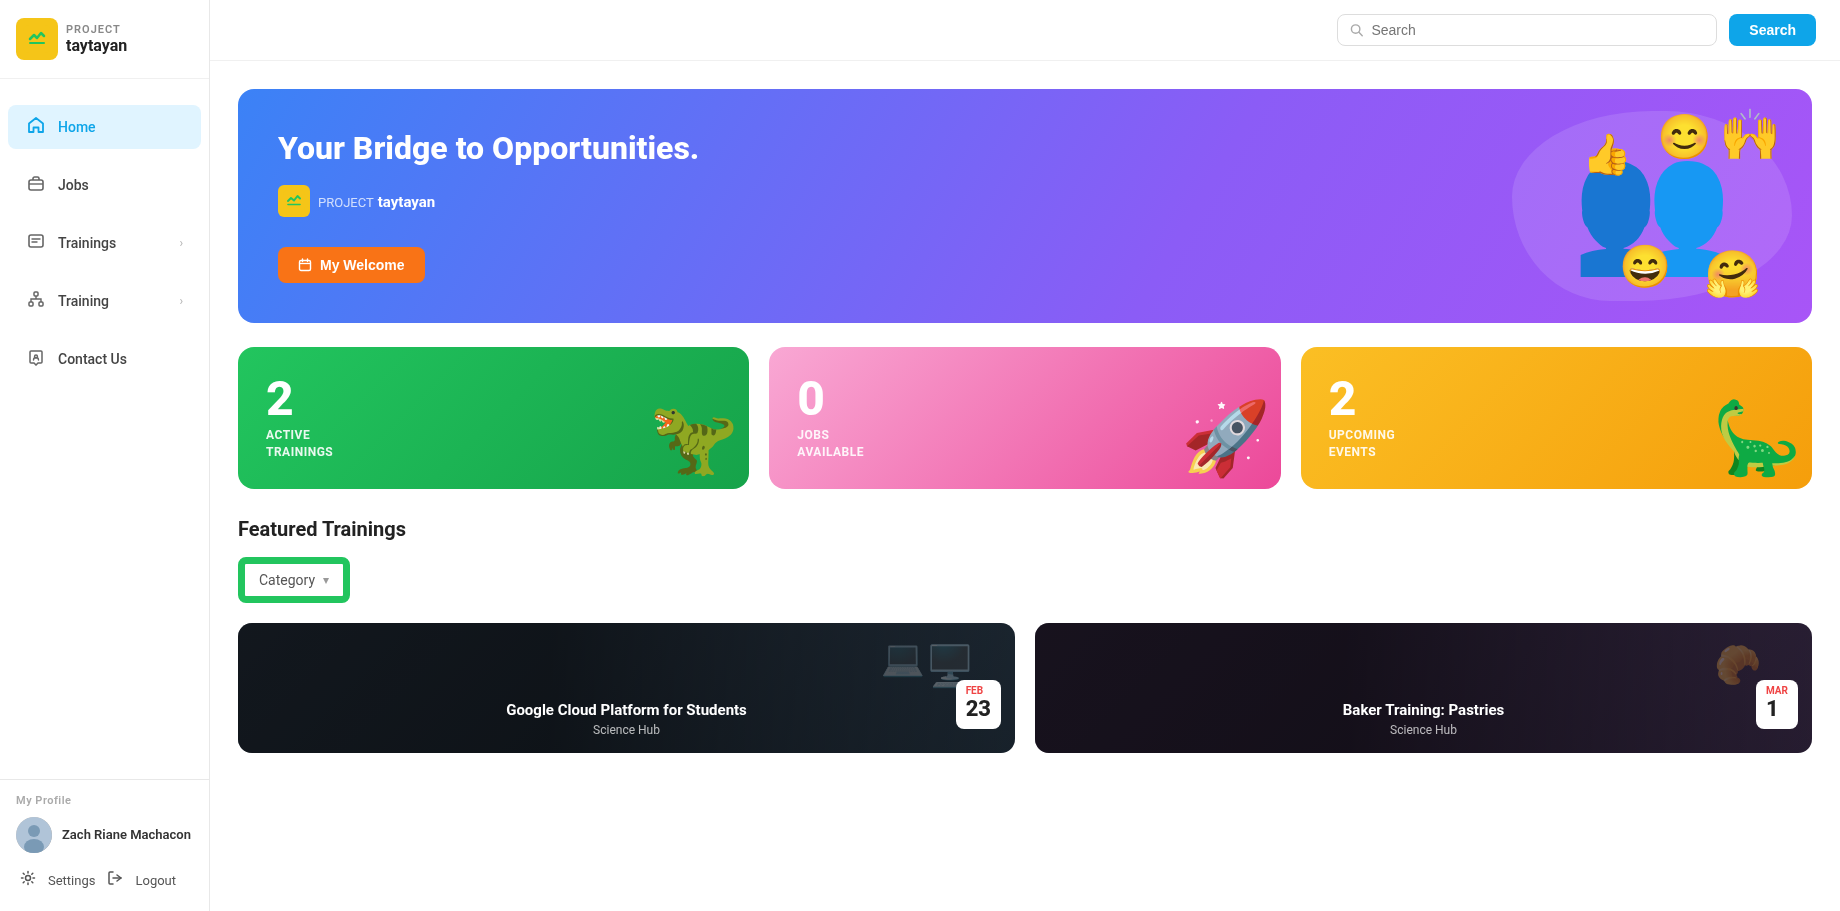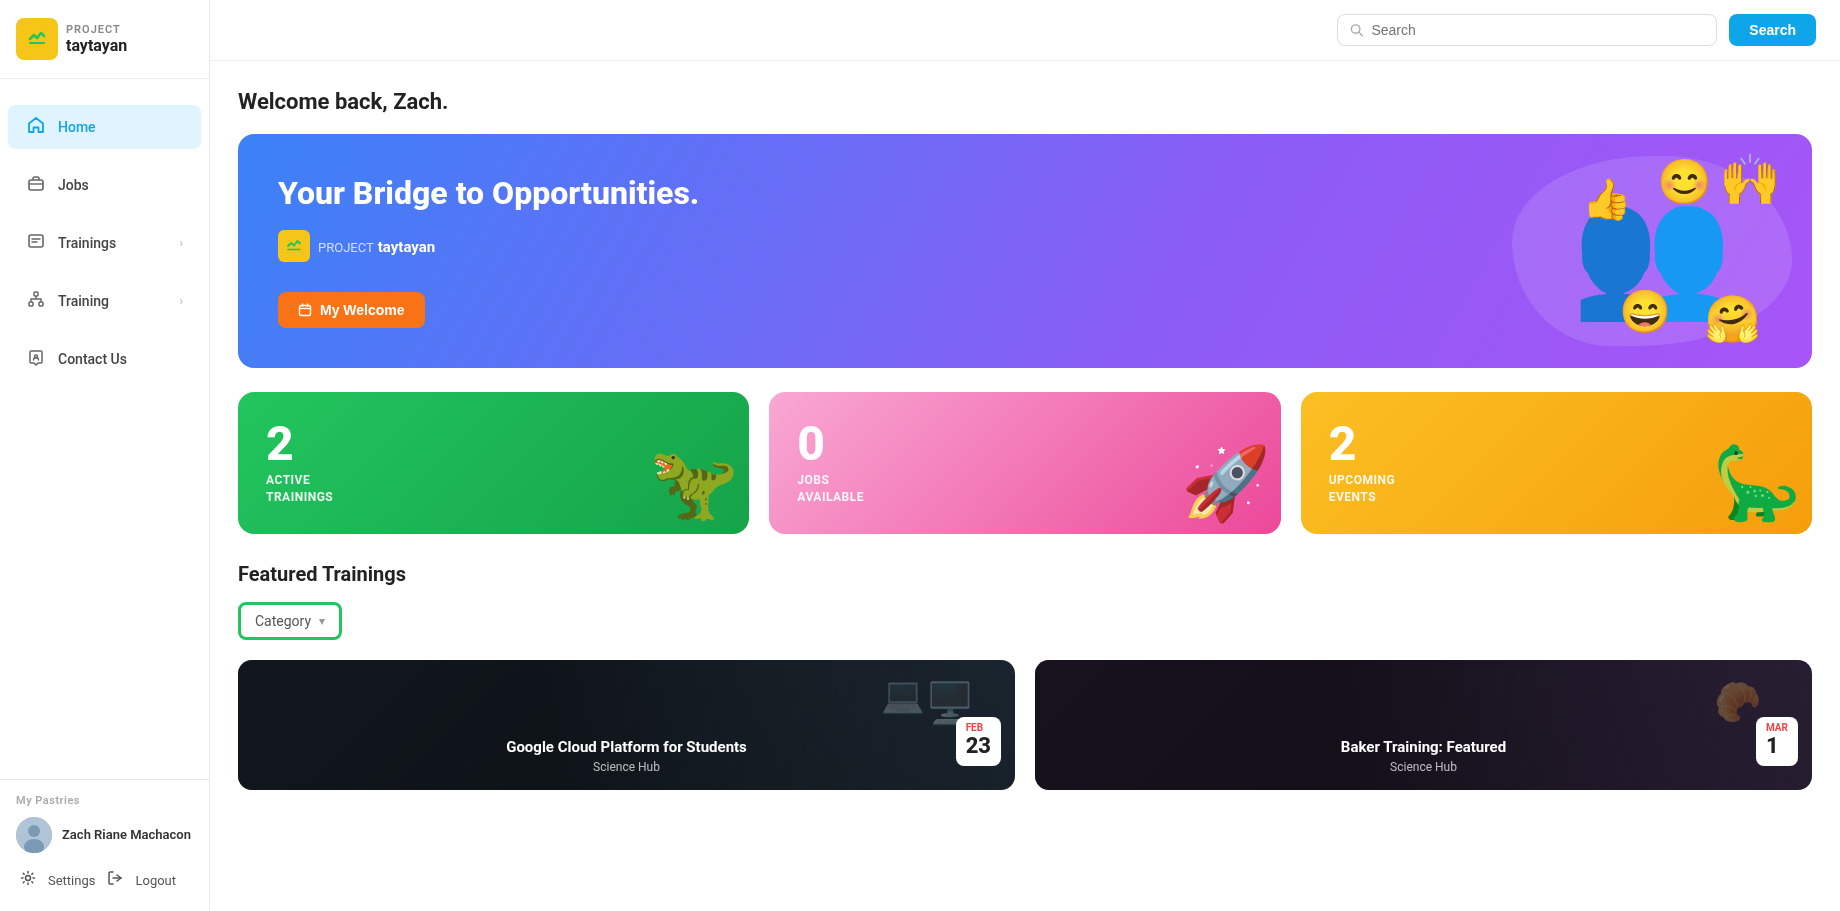--- a/index.html
+++ b/index.html
@@ -257,21 +257,21 @@
     .featured-title {
       font-size: 20px;
       font-weight: 700;
       color: #222;
       margin-bottom: 16px;
     }
     .category-filter {
       display: flex;
       align-items: center;
       gap: 8px;
-      border: 3px solid #22c55e;
+      border: 7px solid #22c55e;
       border-radius: 8px;
       padding: 8px 14px;
       background: #fff;
       cursor: pointer;
       font-size: 14px;
       color: #555;
       width: fit-content;
       margin-bottom: 20px;
     }
     .category-filter .cf-arrow { color: #999; font-size: 12px; }
@@ -407,21 +407,21 @@
           <path d="M4 3C3.4 3 3 3.4 3 4V14C3 14.6 3.4 15 4 15H7L9 17L11 15H14C14.6 15 15 14.6 15 14V4C15 3.4 14.6 3 14 3H4Z" stroke="#666" stroke-width="1.5" fill="none"></path>
           <circle cx="9" cy="8.5" r="1.5" stroke="#666" stroke-width="1.4" fill="none"></circle>
           <path d="M6.5 12C6.5 10.6 7.6 9.5 9 9.5C10.4 9.5 11.5 10.6 11.5 12" stroke="#666" stroke-width="1.4" stroke-linecap="round" fill="none"></path>
         </svg>
       </span>
       <span>Contact Us</span>
     </div>
   </nav>
 
   <div class="sidebar-bottom">
-    <div class="my-profile-label">My Pastries</div>
+    <div class="my-profile-label">My Profile</div>
     <div class="profile-row">
       <div class="avatar">
         <svg width="36" height="36" viewBox="0 0 36 36">
           <circle cx="18" cy="18" r="18" fill="#b0c4d8"></circle>
           <circle cx="18" cy="14" r="6" fill="#7a9ab5"></circle>
           <ellipse cx="18" cy="30" rx="10" ry="8" fill="#7a9ab5"></ellipse>
         </svg>
       </div>
       <span class="profile-name">Zach Riane Machacon</span>
     </div>
@@ -456,21 +456,20 @@
       <svg width="14" height="14" viewBox="0 0 14 14" fill="none">
         <circle cx="6" cy="6" r="4.5" stroke="#aaa" stroke-width="1.5" fill="none"></circle>
         <path d="M9.5 9.5L13 13" stroke="#aaa" stroke-width="1.5" stroke-linecap="round"></path>
       </svg>
       <input type="text" placeholder="Search" style="">
     </div>
     <button class="search-btn">Search</button>
   </header>
 
   <div class="content">
-    <h1 class="welcome-text">Welcome back, Zach.</h1>
 
     <div class="hero-banner">
       <div class="hero-left">
         <h2 class="hero-title">Your Bridge to Opportunities.</h2>
         <div class="hero-logo">
           <div class="hero-logo-icon">
             <svg width="22" height="22" viewBox="0 0 22 22" fill="none">
               <rect width="22" height="22" rx="5" fill="#F5C518"></rect>
               <path d="M5 11L8 8L11 10.5L14.5 6L17 8.5" stroke="#22c55e" stroke-width="2" stroke-linecap="round" stroke-linejoin="round" fill="none"></path>
               <path d="M5 14.5H17" stroke="#22c55e" stroke-width="1.6" stroke-linecap="round"></path>
@@ -566,21 +565,21 @@
           <div class="date-badge">
             <span class="date-month">FEB</span>
             <span class="date-day">23</span>
           </div>
         </div>
 
         <div class="training-card" style="background: linear-gradient(135deg, #3a2d4a 0%, #2a1f35 100%);">
           <div class="training-card-bg"></div>
           <div style="position:absolute;right:50px;top:20px;font-size:38px;opacity:0.3;">🥐</div>
           <div class="training-card-inner">
-            <div class="training-card-title">Baker Training: Featured</div>
+            <div class="training-card-title">Baker Training: Pastries</div>
             <div class="training-card-sub">Science Hub</div>
           </div>
           <div class="date-badge">
             <span class="date-month">MAR</span>
             <span class="date-day">1</span>
           </div>
         </div>
       </div>
     </div>
   </div>

